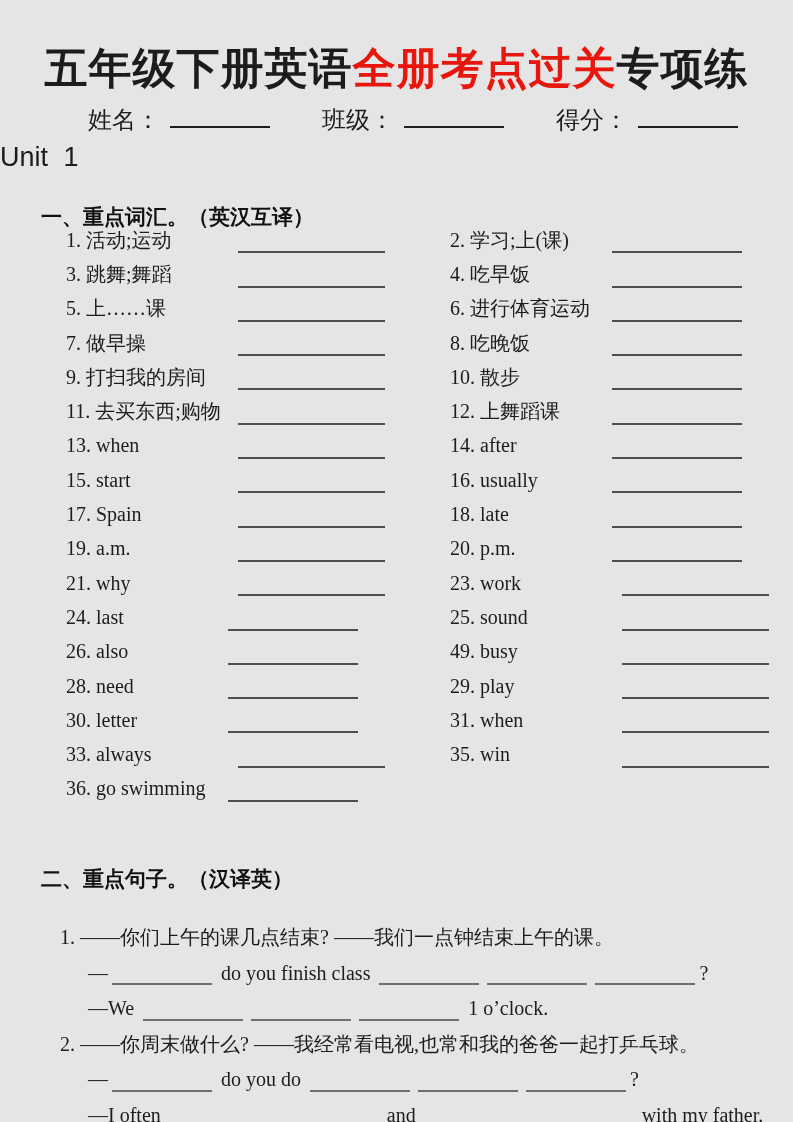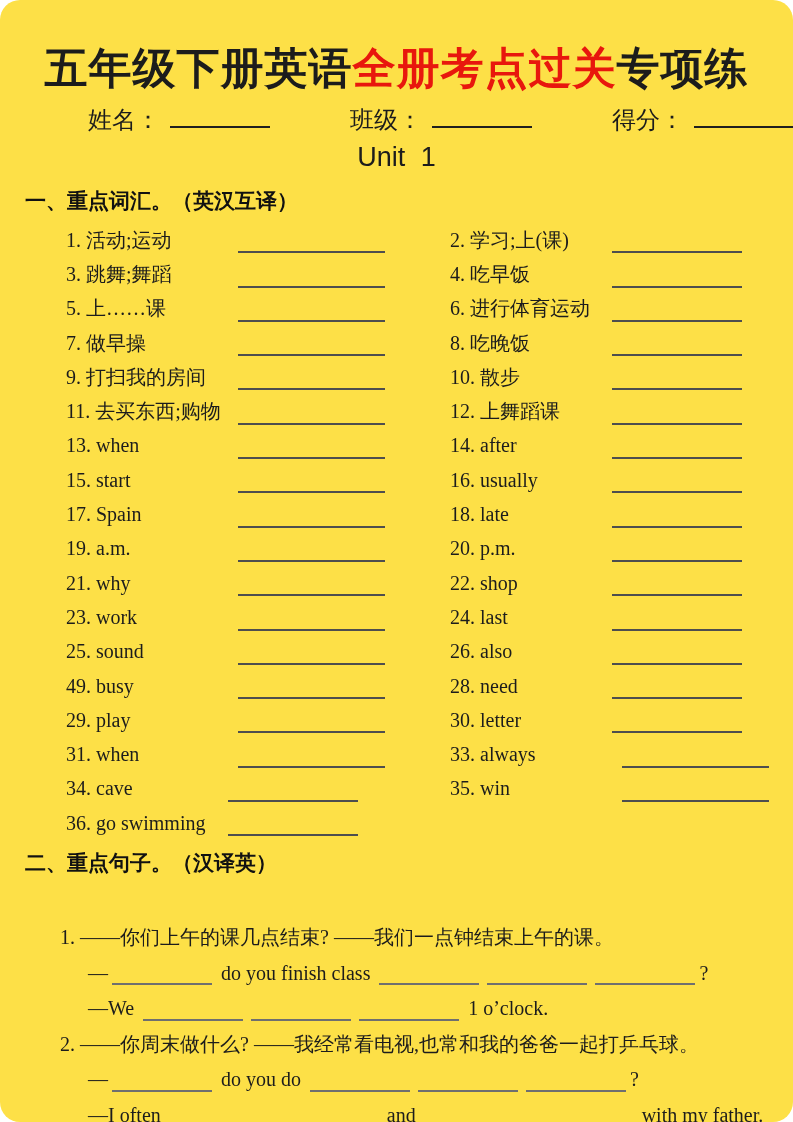--- a/index.html
+++ b/index.html
@@ -1,44 +1,44 @@
 <!DOCTYPE html>
 <html><head>
 <meta charset="utf-8">
 <style>
   html,body{margin:0;padding:0;background:#ffffff;}
   .page{
-    position:relative;width:793px;height:1122px;background:#fde047;
-    font-family:"Liberation Serif", serif;color:#1c1c1c;overflow:hidden;border-radius:20px;
+    position:relative;width:793px;height:1122px;background:#e5e5e5;
+    font-family:"Liberation Serif", serif;color:#1c1c1c;overflow:hidden;
   }
   
   .title{
     position:absolute;top:40px;left:0;width:100%;margin:0;text-align:center;
     font-family:"Liberation Sans", sans-serif;font-weight:700;font-size:43px;
     letter-spacing:1px;white-space:nowrap;
   }
   .title .hl{color:#e8170d;}
   
   .hdr{
-    position:absolute;top:104px;left:88px;display:flex;gap:80px;
+    position:absolute;top:104px;left:88px;display:flex;gap:52px;
     font-size:24px;white-space:nowrap;
   }
   .hdr .field{display:inline-flex;align-items:baseline;}
   .hblank{
     display:inline-block;width:100px;height:14px;margin-left:10px;
     border-bottom:2px solid #1f1f1f;vertical-align:-4px;
   }
   
   .unit{
-    position:absolute;top:142px;left:0;width:100%;text-align:center;
+    position:absolute;top:142px;left:0;width:100%;
     font-family:"Liberation Sans", sans-serif;font-size:27px;word-spacing:8px;
   }
   
   .sec-heading{
-    position:absolute;left:25px;margin:0;
+    position:absolute;left:25px;margin:16px;
     font-family:"Liberation Sans", sans-serif;font-weight:700;font-size:21px;
     color:#111111;white-space:nowrap;
   }
   .s1{top:187px;}
   .s2{top:849px;text-align:center;}
   
   .vocab-grid{
     position:absolute;top:223px;left:66px;
     display:grid;grid-template-columns:320px 316px;column-gap:64px;
     grid-auto-rows:34.3px;font-size:20px;
@@ -182,25 +182,20 @@
       <div class="vocab-item col-r">
         <span class="num">20.</span>
         <span class="term">p.m.</span>
         <span class="vocab-blank"></span>
       </div>
       <div class="vocab-item col-l">
         <span class="num">21.</span>
         <span class="term">why</span>
         <span class="vocab-blank"></span>
       </div>
-      <div class="vocab-item col-r">
-        <span class="num">22.</span>
-        <span class="term">shop</span>
-        <span class="vocab-blank"></span>
-      </div>
       <div class="vocab-item col-l">
         <span class="num">23.</span>
         <span class="term">work</span>
         <span class="vocab-blank"></span>
       </div>
       <div class="vocab-item col-r">
         <span class="num">24.</span>
         <span class="term">last</span>
         <span class="vocab-blank"></span>
       </div>
@@ -235,25 +230,20 @@
         <span class="vocab-blank"></span>
       </div>
       <div class="vocab-item col-l">
         <span class="num">31.</span>
         <span class="term">when</span>
         <span class="vocab-blank"></span>
       </div>
       <div class="vocab-item col-l">
         <span class="num">33.</span>
         <span class="term">always</span>
-        <span class="vocab-blank"></span>
-      </div>
-      <div class="vocab-item col-r">
-        <span class="num">34.</span>
-        <span class="term">cave</span>
         <span class="vocab-blank"></span>
       </div>
       <div class="vocab-item col-l">
         <span class="num">35.</span>
         <span class="term">win</span>
         <span class="vocab-blank"></span>
       </div>
       <div class="vocab-item col-r">
         <span class="num">36.</span>
         <span class="term">go swimming</span>

